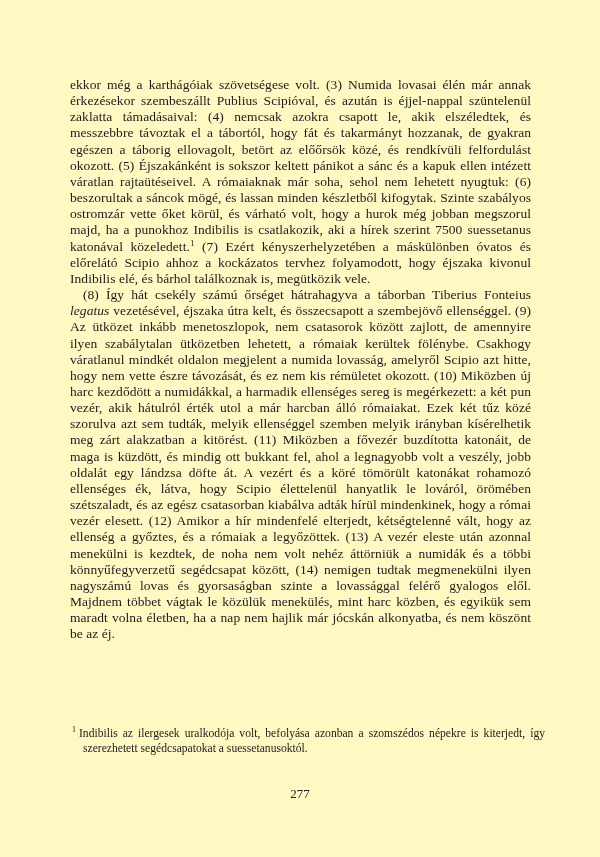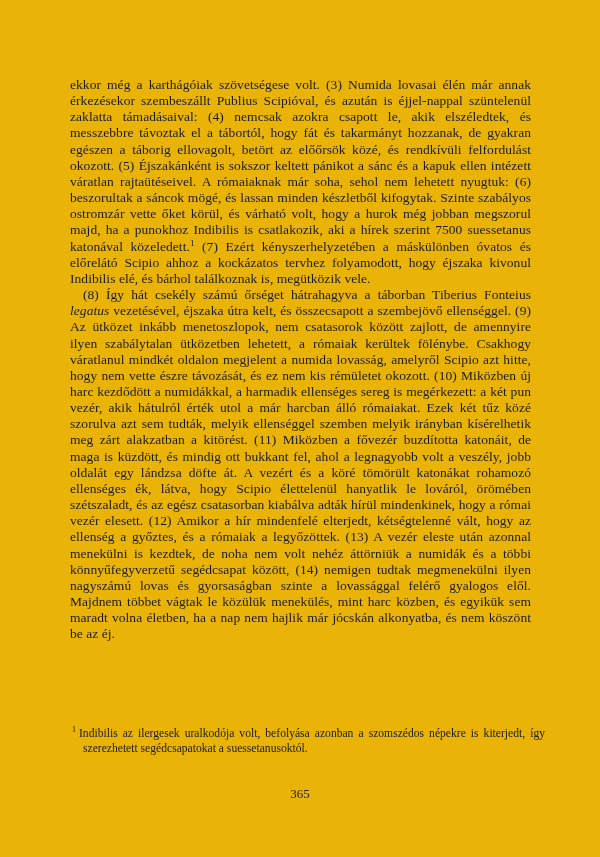--- a/index.html
+++ b/index.html
@@ -4,21 +4,21 @@
 <style>
   html, body {
     margin: 0;
     padding: 0;
     background: #ffffff;
   }
   .page {
     position: relative;
     width: 600px;
     height: 857px;
-    background: #eab308;
+    background: #fef9c3;
     color: #1c1c1c;
     font-family: "Liberation Serif", "DejaVu Serif", serif;
     overflow: hidden;
   }
   .text-block {
     position: absolute;
     left: 70px;
     top: 77px;
     width: 461px;
     font-size: 13.5px;
@@ -73,15 +73,15 @@
 
   <main class="text-block">
     <p class="para"><span>ekkor még a karthágóiak szövetségese volt. (3) Numida lovasai élén már annak érkezésekor szembeszállt Publius Scipióval, és azután is éjjel-nappal szüntelenül zaklatta támadásaival: (4) nemcsak azokra csapott le, akik elszéledtek, és messzebbre távoztak el a tábortól, hogy fát és takarmányt hozzanak, de gyakran egészen a táborig ellovagolt, betört az előőrsök közé, és rendkívüli felfordulást okozott. (5) Éjszakánként is sokszor keltett pánikot a sánc és a kapuk ellen intézett váratlan rajtaütéseivel. A rómaiaknak már soha, sehol nem lehetett nyugtuk: (6) beszorultak a sáncok mögé, és lassan minden készletből kifogytak. Szinte szabályos ostromzár vette őket körül, és várható volt, hogy a hurok még jobban megszorul majd, ha a punokhoz Indibilis is csatlakozik, aki a hírek szerint 7500 suessetanus katonával közeledett.</span><sup>1</sup><span> (7) Ezért kényszerhelyzetében a máskülönben óvatos és előrelátó Scipio ahhoz a kockázatos tervhez folyamodott, hogy éjszaka kivonul Indibilis elé, és bárhol találkoznak is, megütközik vele.</span></p>
     <p class="para indented"><span>(8) Így hát csekély számú őrséget hátrahagyva a táborban Tiberius Fonteius </span><em>legatus</em><span> vezetésével, éjszaka útra kelt, és összecsapott a szembejövő ellenséggel. (9) Az ütközet inkább menetoszlopok, nem csatasorok között zajlott, de amennyire ilyen szabálytalan ütközetben lehetett, a rómaiak kerültek fölénybe. Csakhogy váratlanul mindkét oldalon megjelent a numida lovasság, amelyről Scipio azt hitte, hogy nem vette észre távozását, és ez nem kis rémületet okozott. (10) Miközben új harc kezdődött a numidákkal, a harmadik ellenséges sereg is megérkezett: a két pun vezér, akik hátulról érték utol a már harcban álló rómaiakat. Ezek két tűz közé szorulva azt sem tudták, melyik ellenséggel szemben melyik irányban kísérelhetik meg zárt alakzatban a kitörést. (11) Miközben a fővezér buzdította katonáit, de maga is küzdött, és mindig ott bukkant fel, ahol a legnagyobb volt a veszély, jobb oldalát egy lándzsa döfte át. A vezért és a köré tömörült katonákat rohamozó ellenséges ék, látva, hogy Scipio élettelenül hanyatlik le lováról, örömében szétszaladt, és az egész csatasorban kiabálva adták hírül mindenkinek, hogy a római vezér elesett. (12) Amikor a hír mindenfelé elterjedt, kétségtelenné vált, hogy az ellenség a győztes, és a rómaiak a legyőzöttek. (13) A vezér eleste után azonnal menekülni is kezdtek, de noha nem volt nehéz áttörniük a numidák és a többi könnyűfegyverzetű segédcsapat között, (14) nemigen tudtak megmenekülni ilyen nagyszámú lovas és gyorsaságban szinte a lovassággal felérő gyalogos elől. Majdnem többet vágtak le közülük menekülés, mint harc közben, és egyikük sem maradt volna életben, ha a nap nem hajlik már jócskán alkonyatba, és nem köszönt be az éj.</span></p>
   </main>
 
   <aside class="footnote">
     <sup class="fn-marker">1</sup><span class="fn-text">Indibilis az ilergesek uralkodója volt, befolyása azonban a szomszédos népekre is kiterjedt, így szerezhetett segédcsapatokat a suessetanusoktól.</span>
   </aside>
 
-  <div class="page-number">365</div>
+  <div class="page-number">277</div>
 
 </div>
 
 </body></html>

